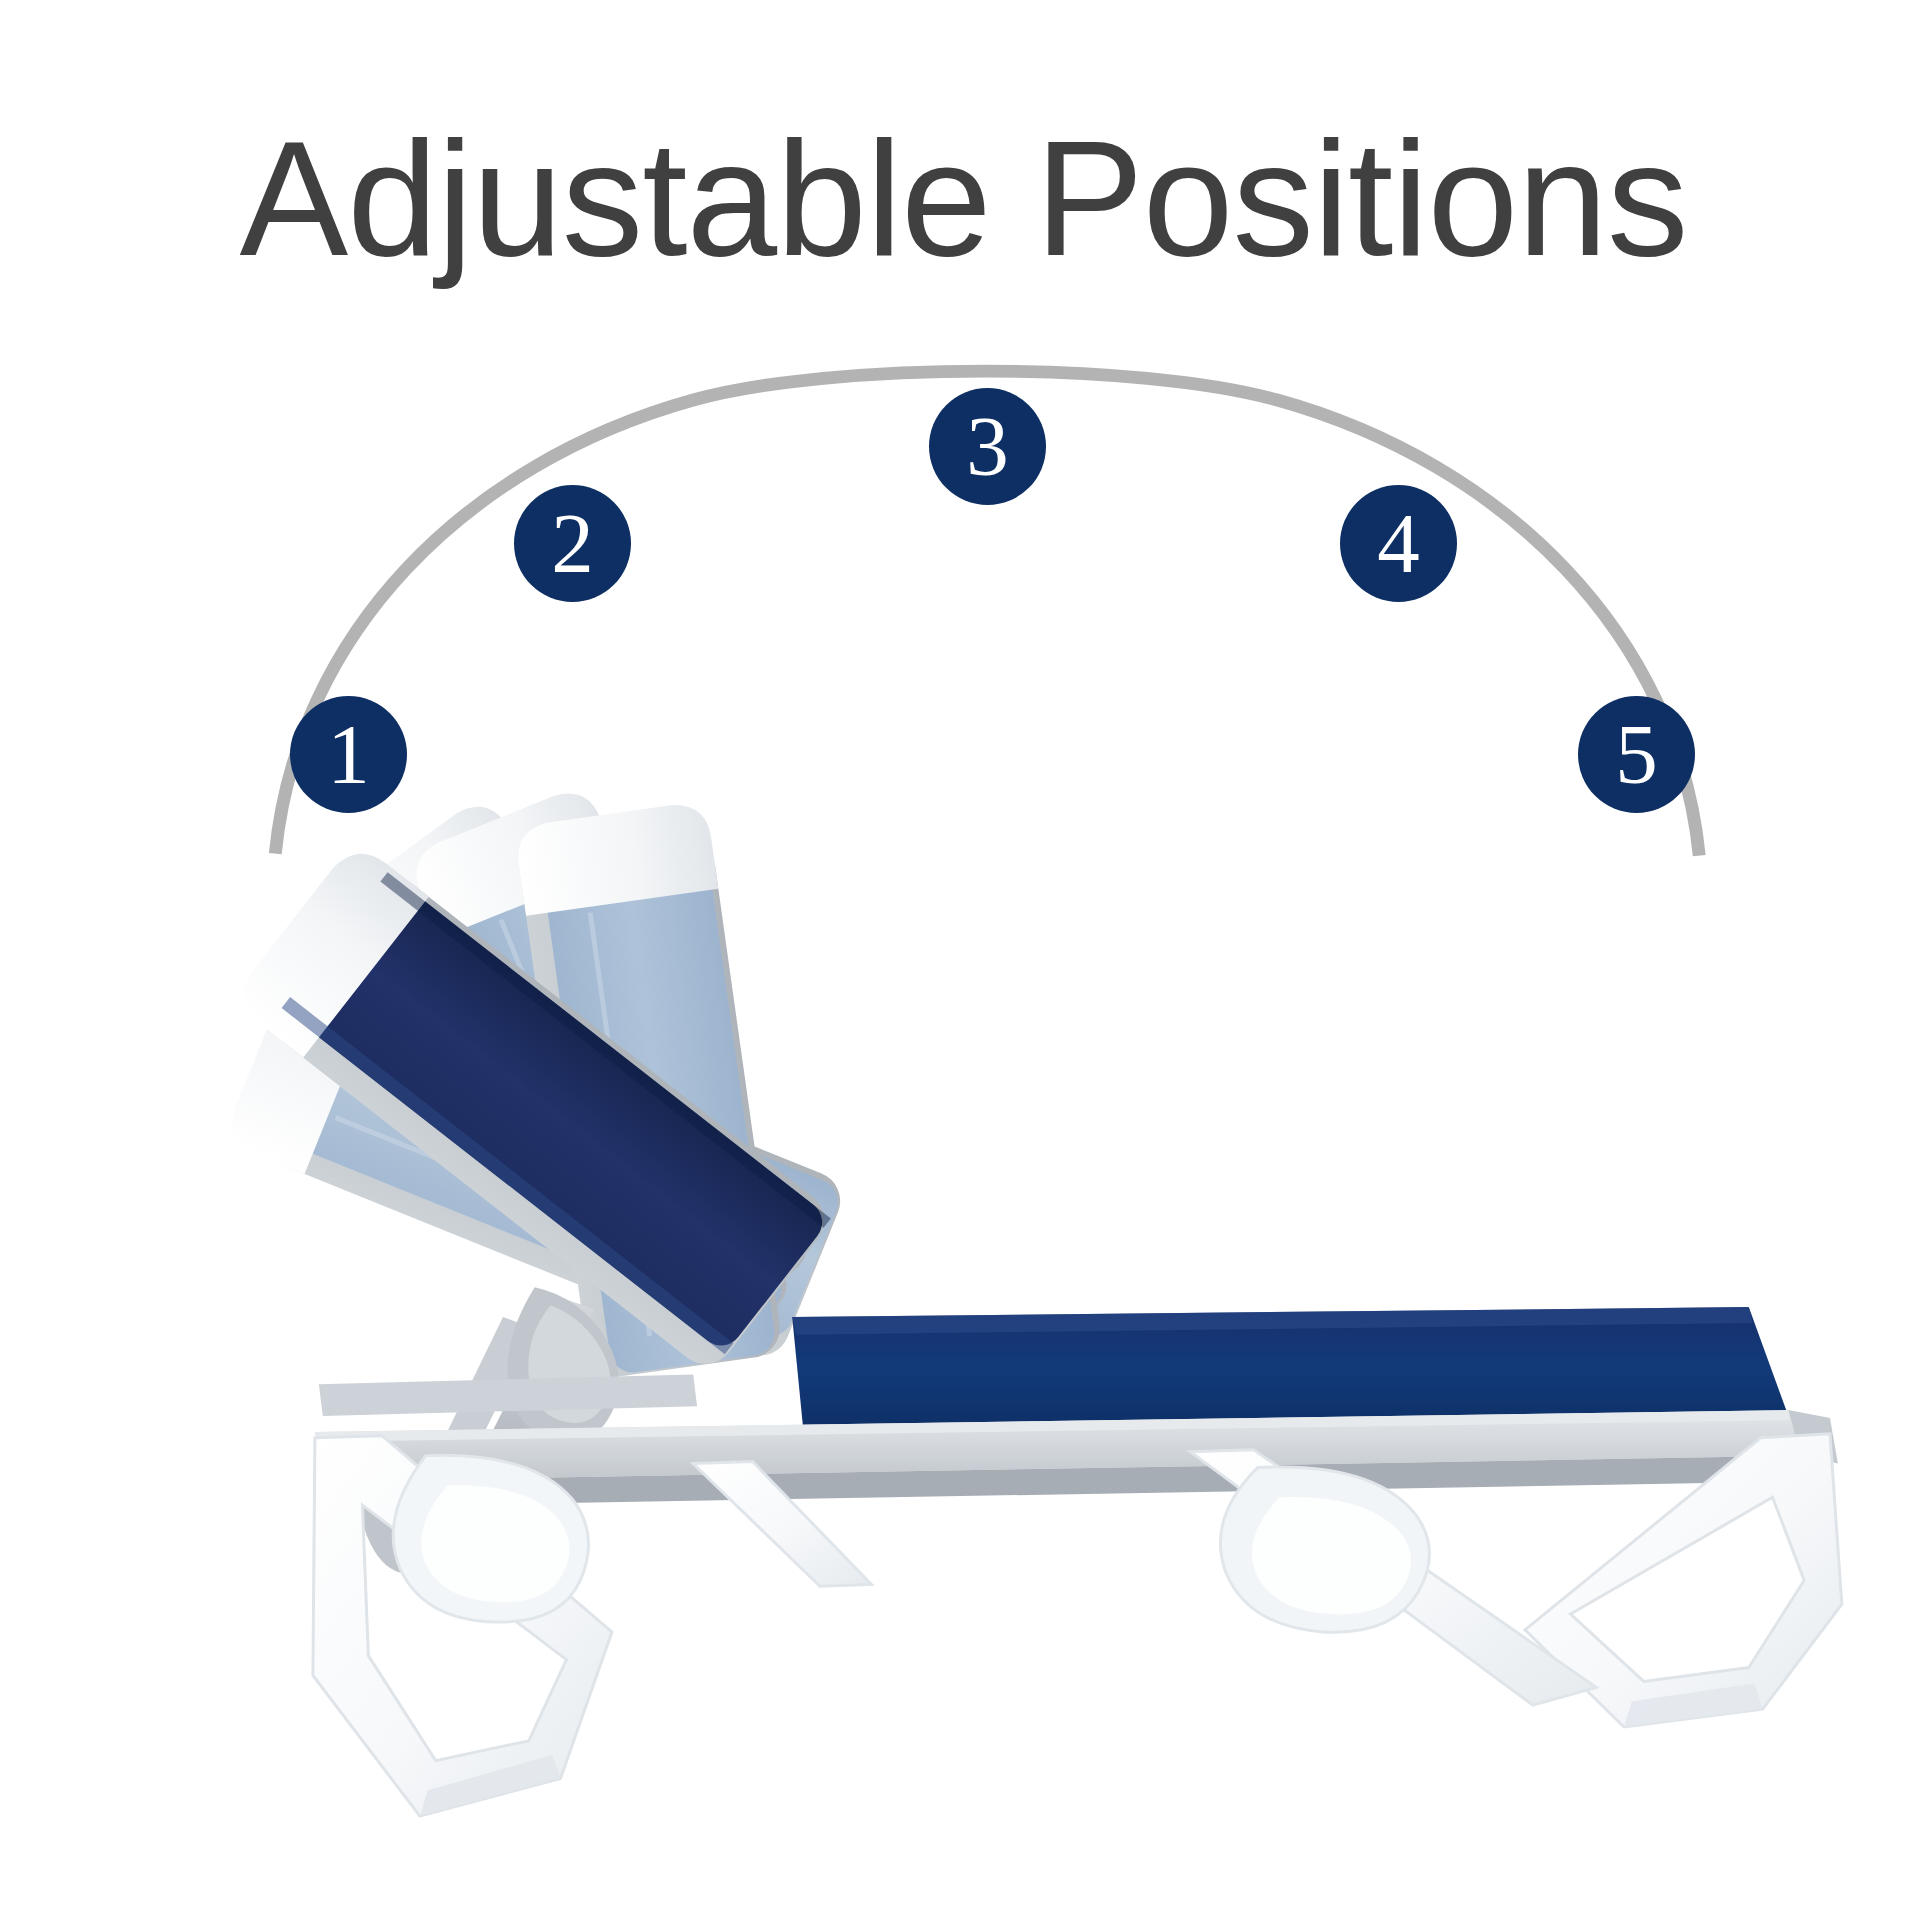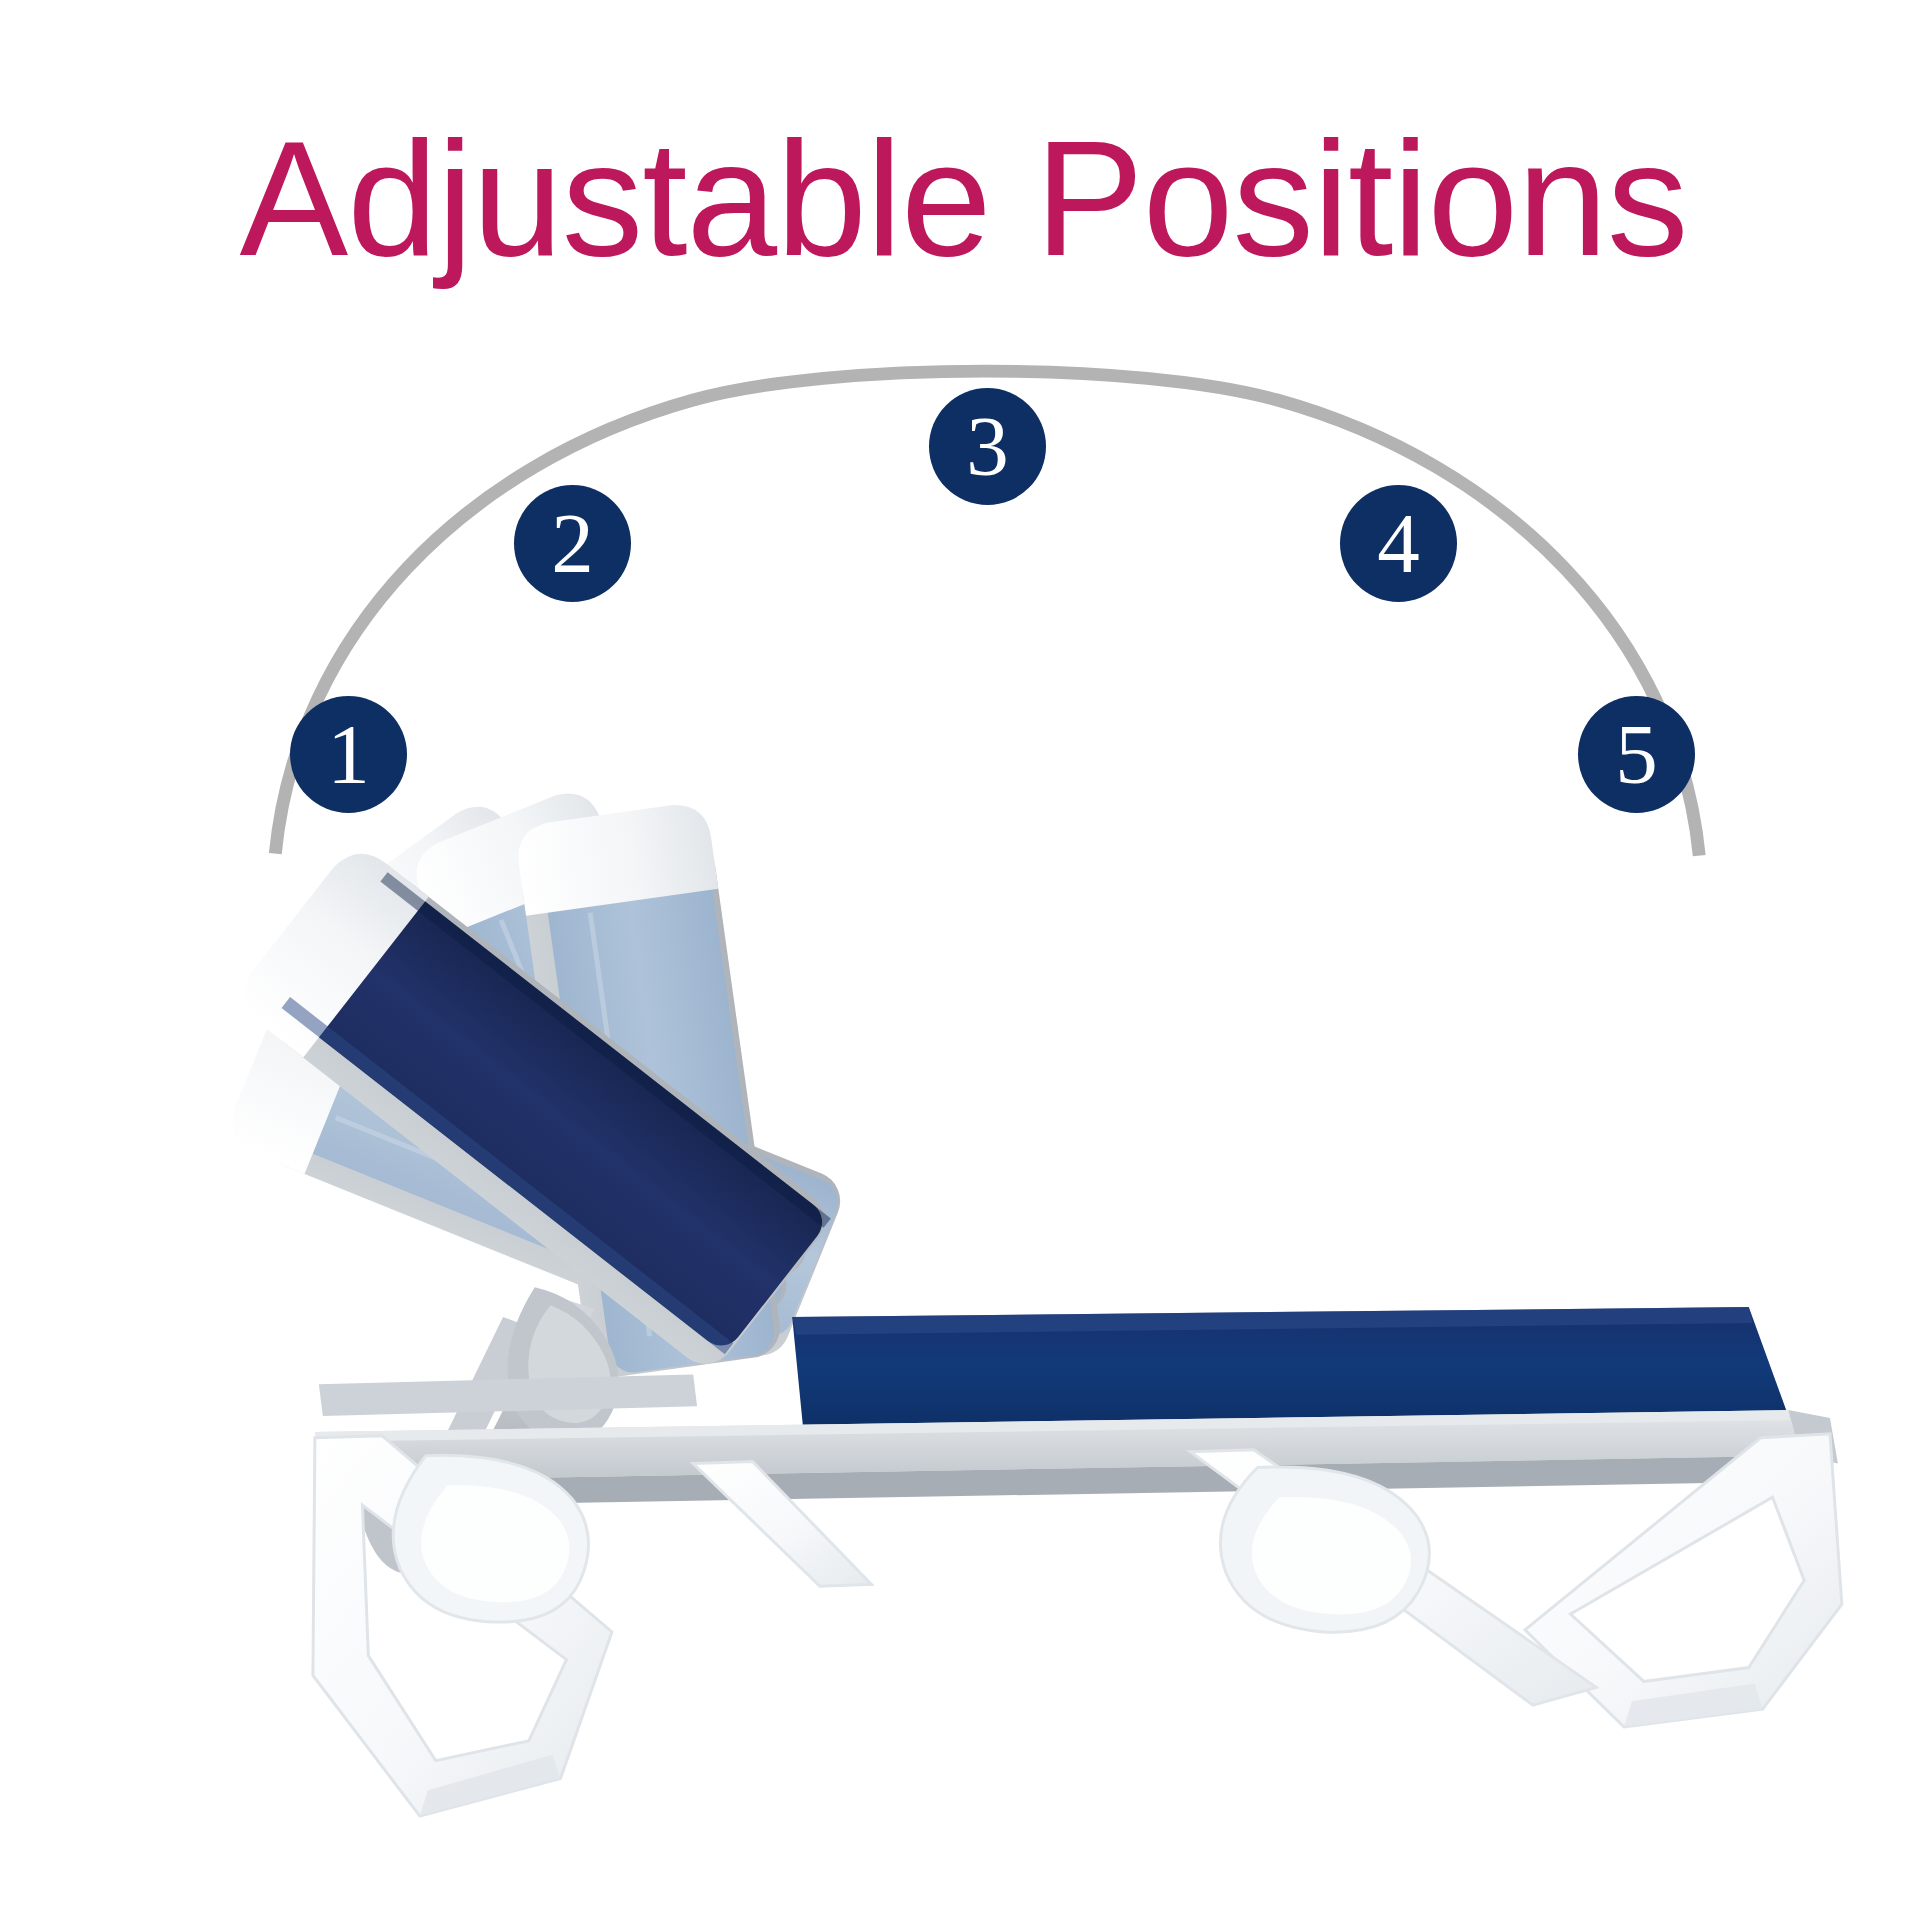--- a/index.html
+++ b/index.html
@@ -13,21 +13,21 @@
   #stage{position:relative;width:1927px;height:1927px;background:#ffffff;}
 
   
   #title{
     position:absolute;
     left:0;top:117px;width:1927px;
     text-align:center;
     font-size:163px;
     line-height:1;
     font-weight:400;
-    color:#be185d;
+    color:#404040;
     letter-spacing:-1px;
     white-space:nowrap;
   }
 
   
   .layer{position:absolute;left:0;top:0;width:1927px;height:1927px;}
   #arc-layer{z-index:2;}
   #chair-layer{z-index:3;}
   #badge-layer{z-index:6;}
 

